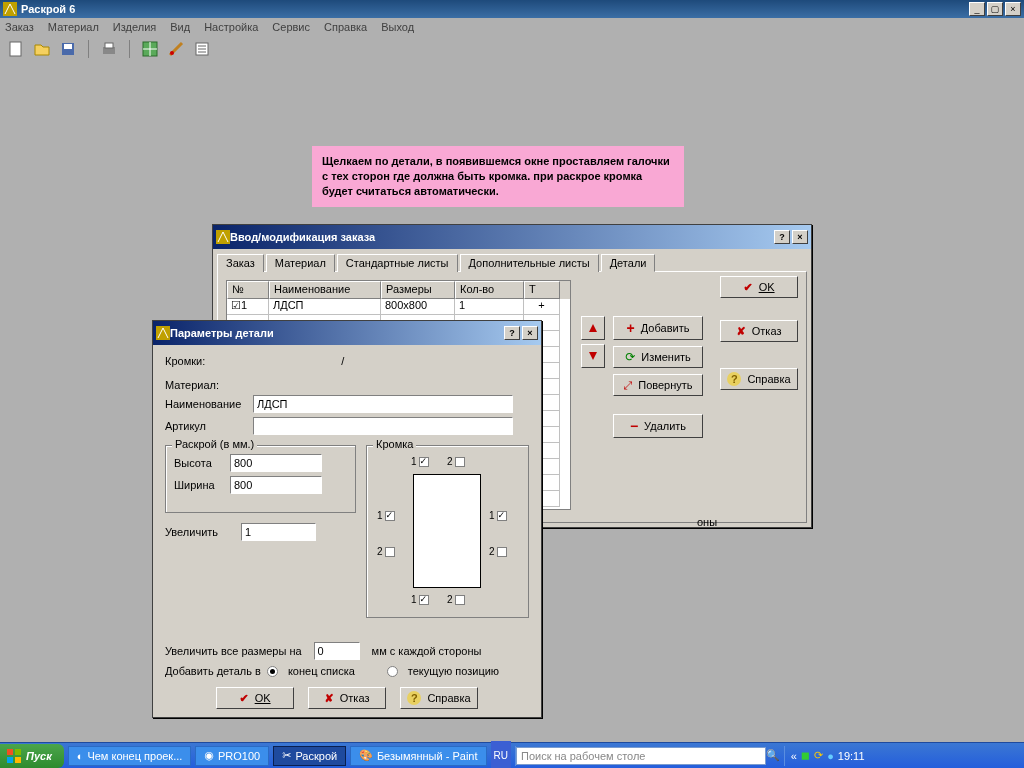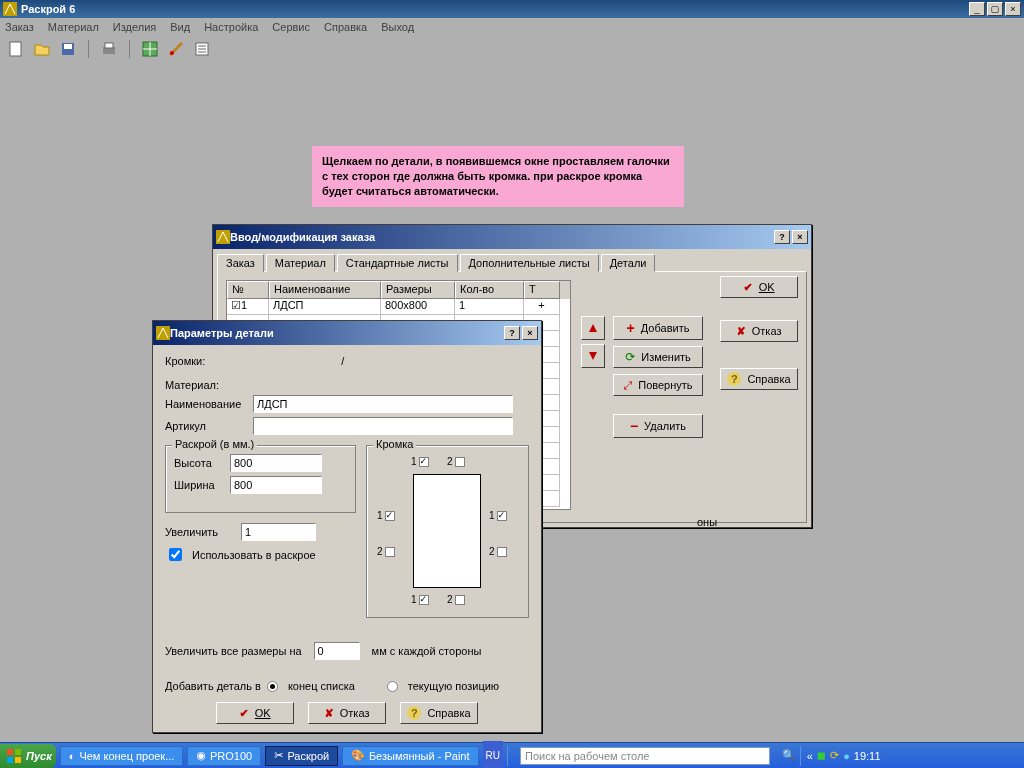--- a/index.html
+++ b/index.html
@@ -217,21 +217,21 @@
     background: linear-gradient(#3B77D3, #245EDC);
     display: flex;
     align-items: center;
     border-top: 1px solid #1E4A9E;
   }
   .start {
     background: linear-gradient(#4BA54B, #2E8B2E);
     color: #fff;
     height: 24px;
     display: flex; align-items: center;
-    padding: 0 4px 0 6px;
+    padding: 0 12px 0 6px;
     font-weight: bold;
     font-style: italic;
     border-radius: 0 6px 6px 0;
     gap: 4px;
   }
   .task-item {
     background: #3B8EEB;
     border: 1px solid #2A6BC4;
     color: #fff;
     height: 20px;
@@ -241,21 +241,21 @@
     gap: 4px;
     font-size: 11px;
     max-width: 140px;
     overflow: hidden;
     white-space: nowrap;
   }
   .task-item.active { background: #1E4A9E; border-color: #0A2050; }
   .lang { background: #3B5FD3; color:#fff; padding:9px 3px; font-size:10px; margin: 0 4px;}
   .search {
     background: #fff; height: 18px;
-    flex: 1; margin: 0 12px;
+    flex: 1; margin: 0 0;
     border: 1px solid #7A9CCF;
     padding: 1px 4px; color: #888;
     display:flex; align-items:center;
     max-width: 250px;
   }
   .tray { color:#fff; display:flex; align-items:center; gap:4px; padding: 0 6px; font-size:11px;}
   svg { display: block; }
 </style>
 </head>
 <body>
@@ -552,24 +552,20 @@
             </div>
           <div class="row">
               <span style="width:50px">Ширина</span>
             <input class="txt" style="width: 92px;" value="800">
             </div>
         </div>
         <div class="row" style="margin-top:10px">
             <span style="width:70px">Увеличить</span>
           <input class="txt" style="width: 75px;" value="1">
           </div>
-        <div class="row">
-            <input type="checkbox" class="chk" checked="" style="">
-            <span>Использовать в раскрое</span>
-          </div>
       </div>
       <div class="fieldset" style="flex:1">
         <span class="legend">Кромка</span>
         <div class="kromka-box">
           <div class="sheet"></div>
           <div class="edge-ctrl" style="left:36px; top:2px;">1<span class="mini-chk ck"></span></div>
           <div class="edge-ctrl" style="left:72px; top:2px;">2<span class="mini-chk"></span></div>
           <div class="edge-ctrl" style="left:2px; top:56px;">1<span class="mini-chk ck"></span></div>
           <div class="edge-ctrl" style="left:2px; top:92px;">2<span class="mini-chk"></span></div>
           <div class="edge-ctrl" style="left:114px; top:56px;">1<span class="mini-chk ck"></span></div>
@@ -579,21 +575,21 @@
         </div>
       </div>
     </div>
 
     <div class="row" style="margin-top:24px">
       <span>Увеличить все размеры на</span>
       <input class="txt" style="width: 46px; margin: 0px 6px;" value="0">
       <span>мм с каждой стороны</span>
     </div>
 
-    <div class="row" style="margin-top:20px">
+    <div class="row" style="margin-top:5px">
       <span>Добавить деталь в</span>
       <span class="radio on"></span>
         <span>конец списка</span>
       <span style="width:20px"></span>
       <span class="radio"></span>
         <span>текущую позицию</span>
     </div>
 
     <div class="btnbar">
       <div class="btn">

